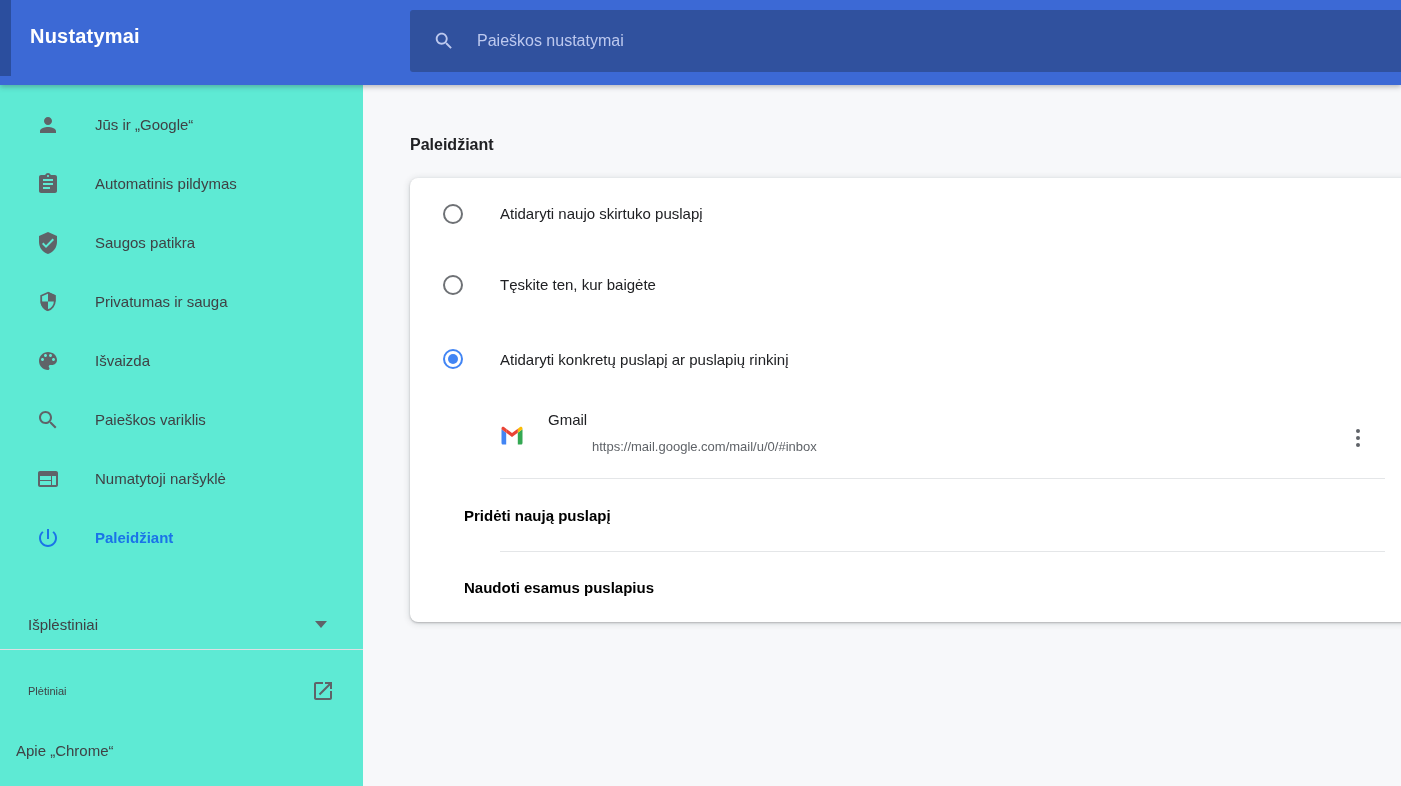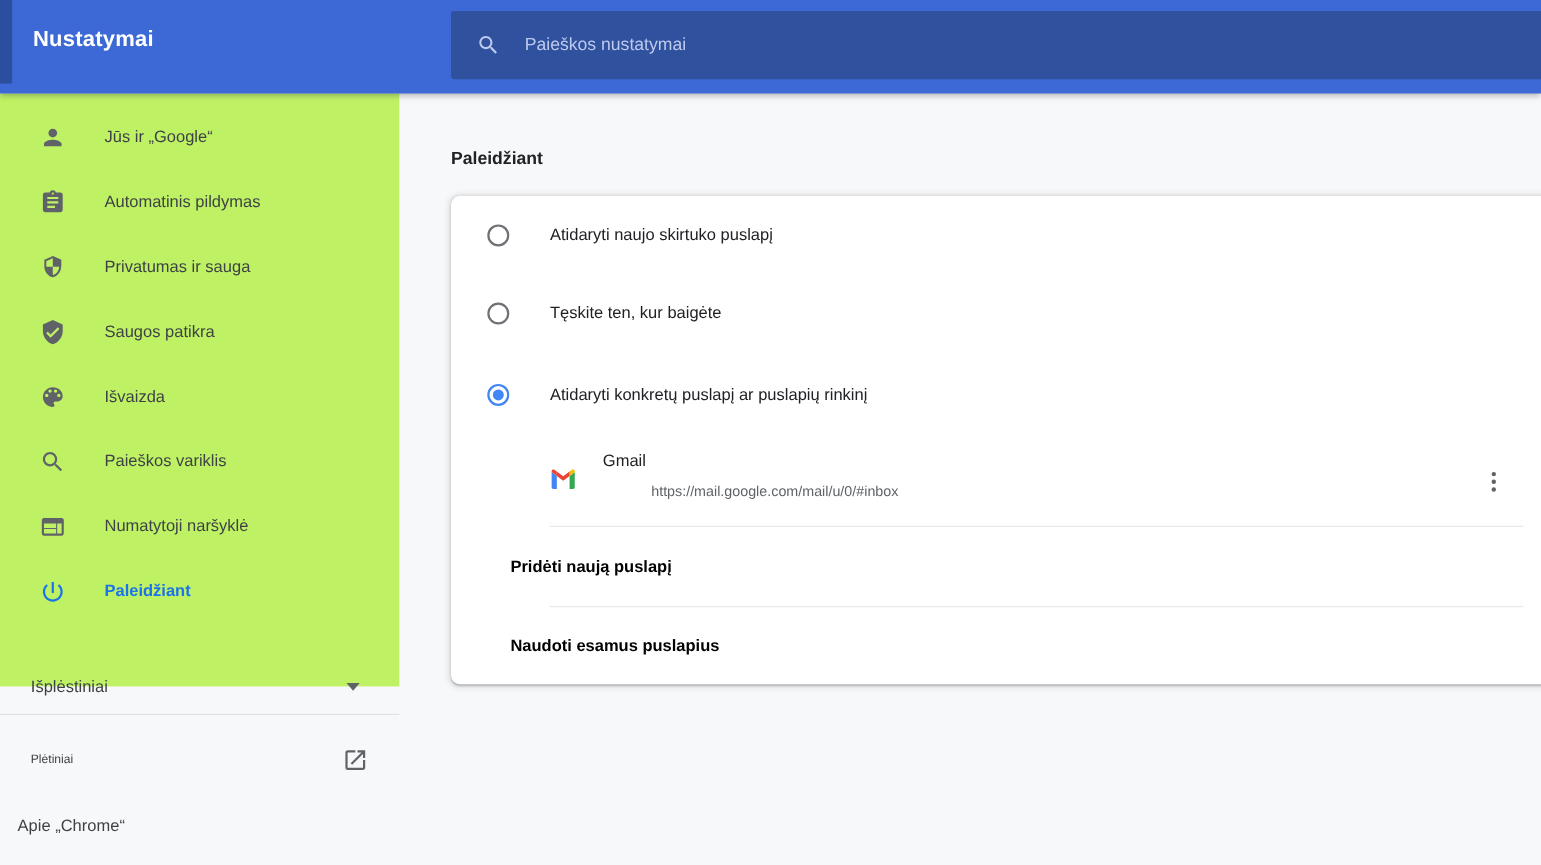--- a/index.html
+++ b/index.html
@@ -17,22 +17,22 @@
     font-weight:600; letter-spacing:.2px; }
   .searchbox { position:absolute; left:410px; top:10px; width:1010px; height:62px;
     background:#30519E; border-radius:3px; display:flex; align-items:center; }
   .searchbox .mag { width:22px; height:22px; margin-left:23px; flex:0 0 auto; }
   .search-input { background:transparent; border:none; outline:none;
     margin-left:22px; width:800px; font-size:16px; color:#FFFFFF;
     font-family:inherit; }
   .search-input::placeholder { color:#BDC9EF; opacity:1; }
 
   
-  .sidebar { position:absolute; left:0; top:85px; width:363px; height:539px;
-    background:#bef264; }
+  .sidebar { position:absolute; left:0; top:85px; width:363px; height:701px;
+    background:#5eead4; }
   .nav-list { padding-top:10px; }
   .nav-item { height:59px; display:flex; align-items:center; padding-left:36px;
     cursor:pointer; }
   .nav-icon { width:24px; height:24px; color:#5F6368; flex:0 0 auto; }
   .nav-label { margin-left:35px; font-size:15px; color:#3F4245; }
   .nav-item.checked .nav-icon { color:#1A73E8; }
   .nav-item.checked .nav-label { color:#1A73E8; font-weight:700; }
 
   .adv-row { position:absolute; left:0; top:515px; width:363px; height:48px;
     display:flex; align-items:center; cursor:pointer; }
@@ -117,39 +117,39 @@
 
     <div class="nav-item">
       <svg class="nav-icon" viewBox="0 0 24 24">
         <path fill="currentColor" d="M19 3h-4.18C14.4 1.84 13.3 1 12 1c-1.3 0-2.4.84-2.82 2H5c-1.1 0-2 .9-2 2v14c0 1.1.9 2 2 2h14c1.1 0 2-.9 2-2V5c0-1.1-.9-2-2-2zm-7 0c.55 0 1 .45 1 1s-.45 1-1 1-1-.45-1-1 .45-1 1-1zm2 14H7v-2h7v2zm3-4H7v-2h10v2zm0-4H7V7h10v2z"></path>
       </svg>
       <span class="nav-label">Automatinis pildymas</span>
     </div>
 
     <div class="nav-item">
       <svg class="nav-icon" viewBox="0 0 24 24">
+        <path fill="currentColor" d="M12 1L3 5v6c0 5.55 3.84 10.74 9 12 5.16-1.26 9-6.45 9-12V5l-9-4zm-2 16l-4-4 1.41-1.41L10 14.17l6.59-6.59L18 9l-8 8z"></path>
+      </svg>
+      <span class="nav-label">Saugos patikra</span>
+    </div>
+
+    <div class="nav-item">
+      <svg class="nav-icon" viewBox="0 0 24 24">
         <defs>
             <clipPath id="shclip">
               <path d="M12 2L4.5 5.3V11c0 4.6 3.1 8.9 7.5 10 4.4-1.1 7.5-5.4 7.5-10V5.3L12 2z"></path>
             </clipPath>
           </defs>
         <path d="M12 2.8L5.2 5.8V11c0 4.2 2.85 8.1 6.8 9.2 3.95-1.1 6.8-5 6.8-9.2V5.8L12 2.8z" fill="none" stroke="currentColor" stroke-width="1.8"></path>
         <g clip-path="url(#shclip)">
           <rect x="12" y="2" width="10" height="9.5" fill="currentColor"></rect>
           <rect x="2" y="11.5" width="10" height="11" fill="currentColor"></rect>
         </g>
       </svg>
       <span class="nav-label">Privatumas ir sauga</span>
-    </div>
-
-    <div class="nav-item">
-      <svg class="nav-icon" viewBox="0 0 24 24">
-        <path fill="currentColor" d="M12 1L3 5v6c0 5.55 3.84 10.74 9 12 5.16-1.26 9-6.45 9-12V5l-9-4zm-2 16l-4-4 1.41-1.41L10 14.17l6.59-6.59L18 9l-8 8z"></path>
-      </svg>
-      <span class="nav-label">Saugos patikra</span>
     </div>
 
     <div class="nav-item">
       <svg class="nav-icon" viewBox="0 0 24 24">
         <path fill="currentColor" d="M12 3c-4.97 0-9 4.03-9 9s4.03 9 9 9c.83 0 1.5-.67 1.5-1.5 0-.39-.15-.74-.39-1.01-.23-.26-.38-.61-.38-.99 0-.83.67-1.5 1.5-1.5H16c2.76 0 5-2.24 5-5 0-4.42-4.03-8-9-8zm-5.5 9c-.83 0-1.5-.67-1.5-1.5S5.67 9 6.5 9 8 9.67 8 10.5 7.33 12 6.5 12zm3-4C8.67 8 8 7.33 8 6.5S8.67 5 9.5 5s1.5.67 1.5 1.5S10.33 8 9.5 8zm5 0c-.83 0-1.5-.67-1.5-1.5S13.67 5 14.5 5s1.5.67 1.5 1.5S15.33 8 14.5 8zm3 4c-.83 0-1.5-.67-1.5-1.5S16.67 9 17.5 9s1.5.67 1.5 1.5-.67 1.5-1.5 1.5z"></path>
       </svg>
       <span class="nav-label">Išvaizda</span>
     </div>
 
     <div class="nav-item">

